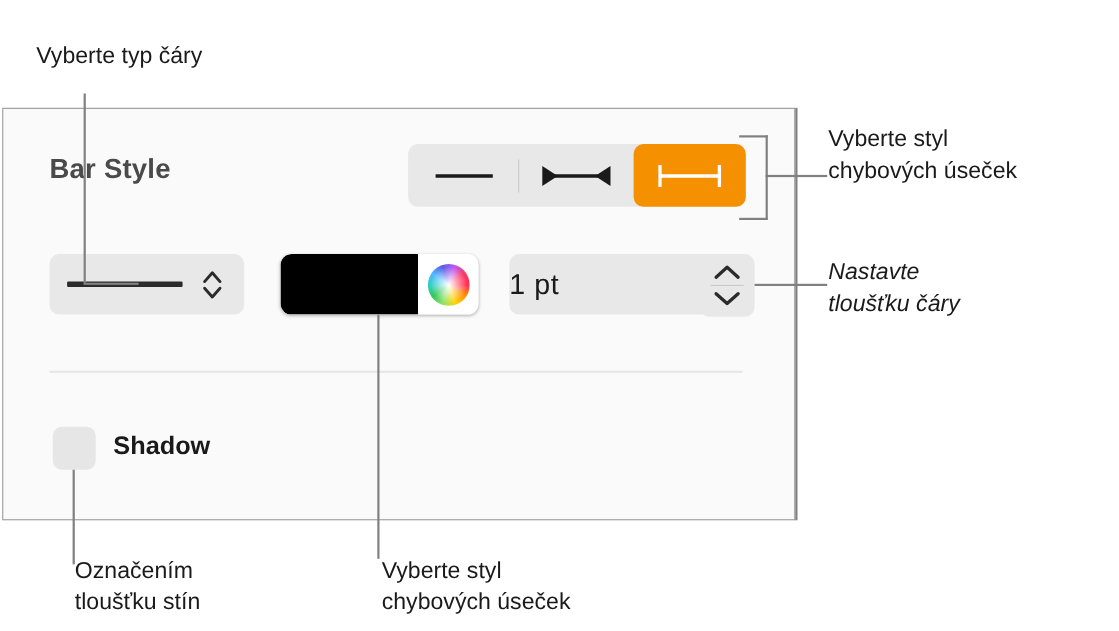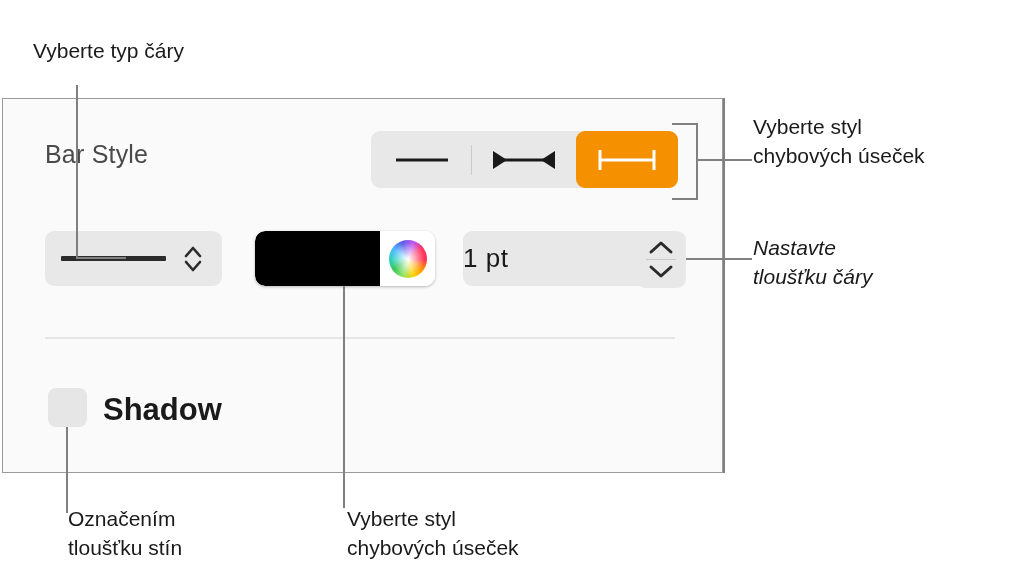--- a/index.html
+++ b/index.html
@@ -55,21 +55,21 @@
     background: #fafafa;
     border: 1px solid #9a9a9a;
     box-sizing: border-box;
   }
 
   #bar-style-label {
     position: absolute;
     left: 45px;
     top: 140px;
     font-size: 25px;
-    font-weight: normal;
+    font-weight: bold;
     color: #4a4a4a;
     letter-spacing: .2px;
   }
 
   
   #segmented {
     position: absolute;
     left: 371px;
     top: 131px;
     width: 307px;
@@ -219,21 +219,21 @@
     width: 39px;
     height: 39px;
     background: #e6e6e6;
     border-radius: 8px;
     box-sizing: border-box;
   }
   #shadow-label {
     position: absolute;
     left: 103px;
     top: 392px;
-    font-size: 31px;
+    font-size: 23px;
     font-weight: bold;
     color: #1a1a1a;
   }
 </style>
 </head>
 <body>
 
 <div id="panel"></div>
 
 <div id="bar-style-label">Bar Style</div>

